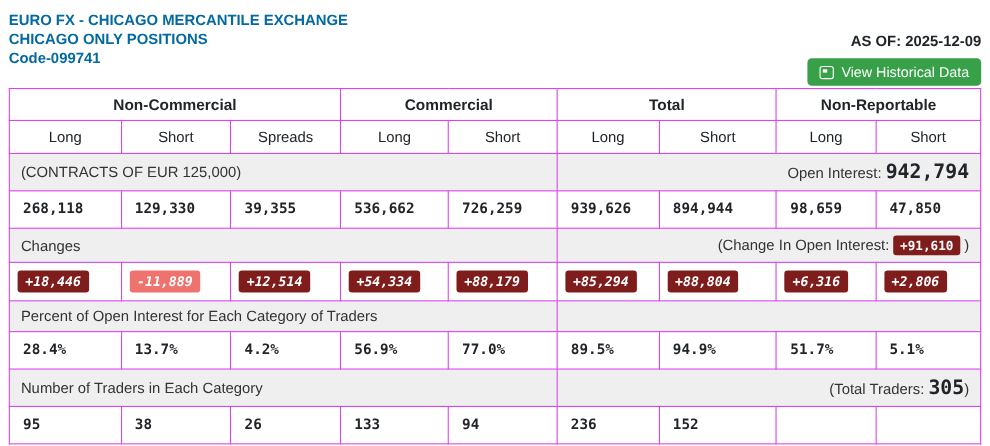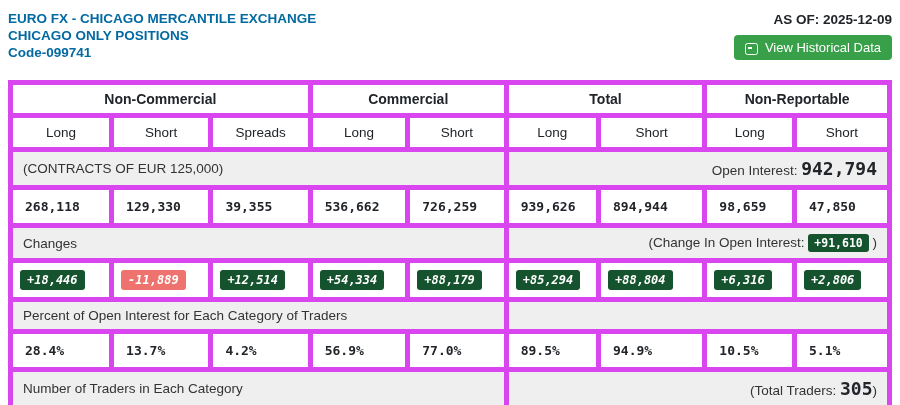--- a/index.html
+++ b/index.html
@@ -3,43 +3,43 @@
 <meta charset="utf-8">
 <style>
   * { box-sizing: border-box; margin: 0; padding: 0; }
   html, body { width: 900px; height: 405px; background: #ffffff; overflow: hidden; }
   body { font-family: "Liberation Sans", sans-serif; color: #212529; }
 
   
   .topbar { display: flex; justify-content: space-between; align-items: flex-start; padding: 10px 8px 0 8px; height: 72px; }
   .titles div { font-weight: bold; font-size: 13.5px; line-height: 17px; color: #0369a1; }
   .top-right { display: flex; flex-direction: column; align-items: flex-end; }
-  .asof { font-weight: bold; font-size: 13.5px; margin-top: 2px; }
-  .hist-btn { margin-top: 8px; display: inline-flex; align-items: flex-end; gap: 7px;
+  .asof { font-weight: bold; font-size: 13.5px; margin-top: 20px; }
+  .hist-btn { margin-top: 8px; display: inline-flex; align-items: center; gap: 7px;
     background: #38a048; color: #ffffff; border: none; border-radius: 4px;
     padding: 5px 11px; font-size: 13px; font-family: "Liberation Sans", sans-serif; cursor: pointer; }
   .cal-icon { position: relative; width: 13px; height: 12px; border: 1.6px solid #ffffff; border-radius: 2.5px; display: inline-block; }
   .cal-icon::after { content: ""; position: absolute; left: 2px; top: 2.5px; width: 4px; height: 2.6px; background: #ffffff; }
 
   
   table.cot { border-collapse: collapse; table-layout: fixed; width: 884px; margin: 8px 8px 0 8px; }
   .cot col.c1 { width: 11.5%; } .cot col.c2 { width: 11.3%; } .cot col.c3 { width: 11.3%; }
   .cot col.c4 { width: 11.1%; } .cot col.c5 { width: 11.2%; } .cot col.c6 { width: 10.5%; }
   .cot col.c7 { width: 12.1%; } .cot col.c8 { width: 10.2%; } .cot col.c9 { width: 10.8%; }
-  .cot th, .cot td { border: 5px solid #d946ef; }
+  .cot th, .cot td { border: 1px solid #d946ef; }
   .cot th.group { font-size: 14px; font-weight: bold; text-align: center; padding: 6px 4px; background: #ffffff; }
   .cot th.sub { font-size: 13.5px; font-weight: normal; text-align: center; padding: 7px 4px; background: #ffffff; }
   .cot tr.label-row td { background: #efefef; font-size: 13.5px; color: #333333; padding: 6px 10px; margin-left: 12px; }
   .cot tr.label-row td.right { text-align: right; }
   .mono-val { font-family: "DejaVu Sans Mono", monospace; font-weight: bold; font-size: 18px; color: #212529; text-align: center; }
   .cot td.num { font-family: "DejaVu Sans Mono", monospace; font-weight: bold; font-size: 13px;
     text-align: left; padding: 9px 4px 9px 12px; background: #ffffff; }
   .cot td.badge-cell { padding: 7px 4px 7px 7px; background: #ffffff; font-style: italic; }
   .badge { display: inline-block; font-family: "DejaVu Sans Mono", monospace; font-weight: bold;
-    font-size: 12px; color: #ffffff; background: #14532d; border-radius: 3px; padding: 3px 7px; }
+    font-size: 12px; color: #ffffff; background: #7f1d1d; border-radius: 3px; padding: 3px 7px; }
   .badge.neg { background: #ee736e; }
   .badge.sm { font-size: 11.5px; padding: 2px 6px; }
 </style>
 </head>
 <body>
 
 <div class="topbar">
   <div class="titles">
     <div>EURO FX - CHICAGO MERCANTILE EXCHANGE</div>
     <div>CHICAGO ONLY POSITIONS</div>
@@ -126,21 +126,21 @@
     <td colspan="4" class="right"></td>
   </tr>
   <tr>
     <td class="num">28.4%</td>
     <td class="num">13.7%</td>
     <td class="num">4.2%</td>
     <td class="num">56.9%</td>
     <td class="num">77.0%</td>
     <td class="num">89.5%</td>
     <td class="num">94.9%</td>
-    <td class="num">10.5%</td>
+    <td class="num">51.7%</td>
     <td class="num">5.1%</td>
   </tr>
 
   <tr class="label-row">
     <td colspan="5">Number of Traders in Each Category</td>
     <td colspan="4" class="right">
       <span>(Total Traders: </span><span class="mono-val">305</span><span>)</span>
     </td>
   </tr>
   <tr>

